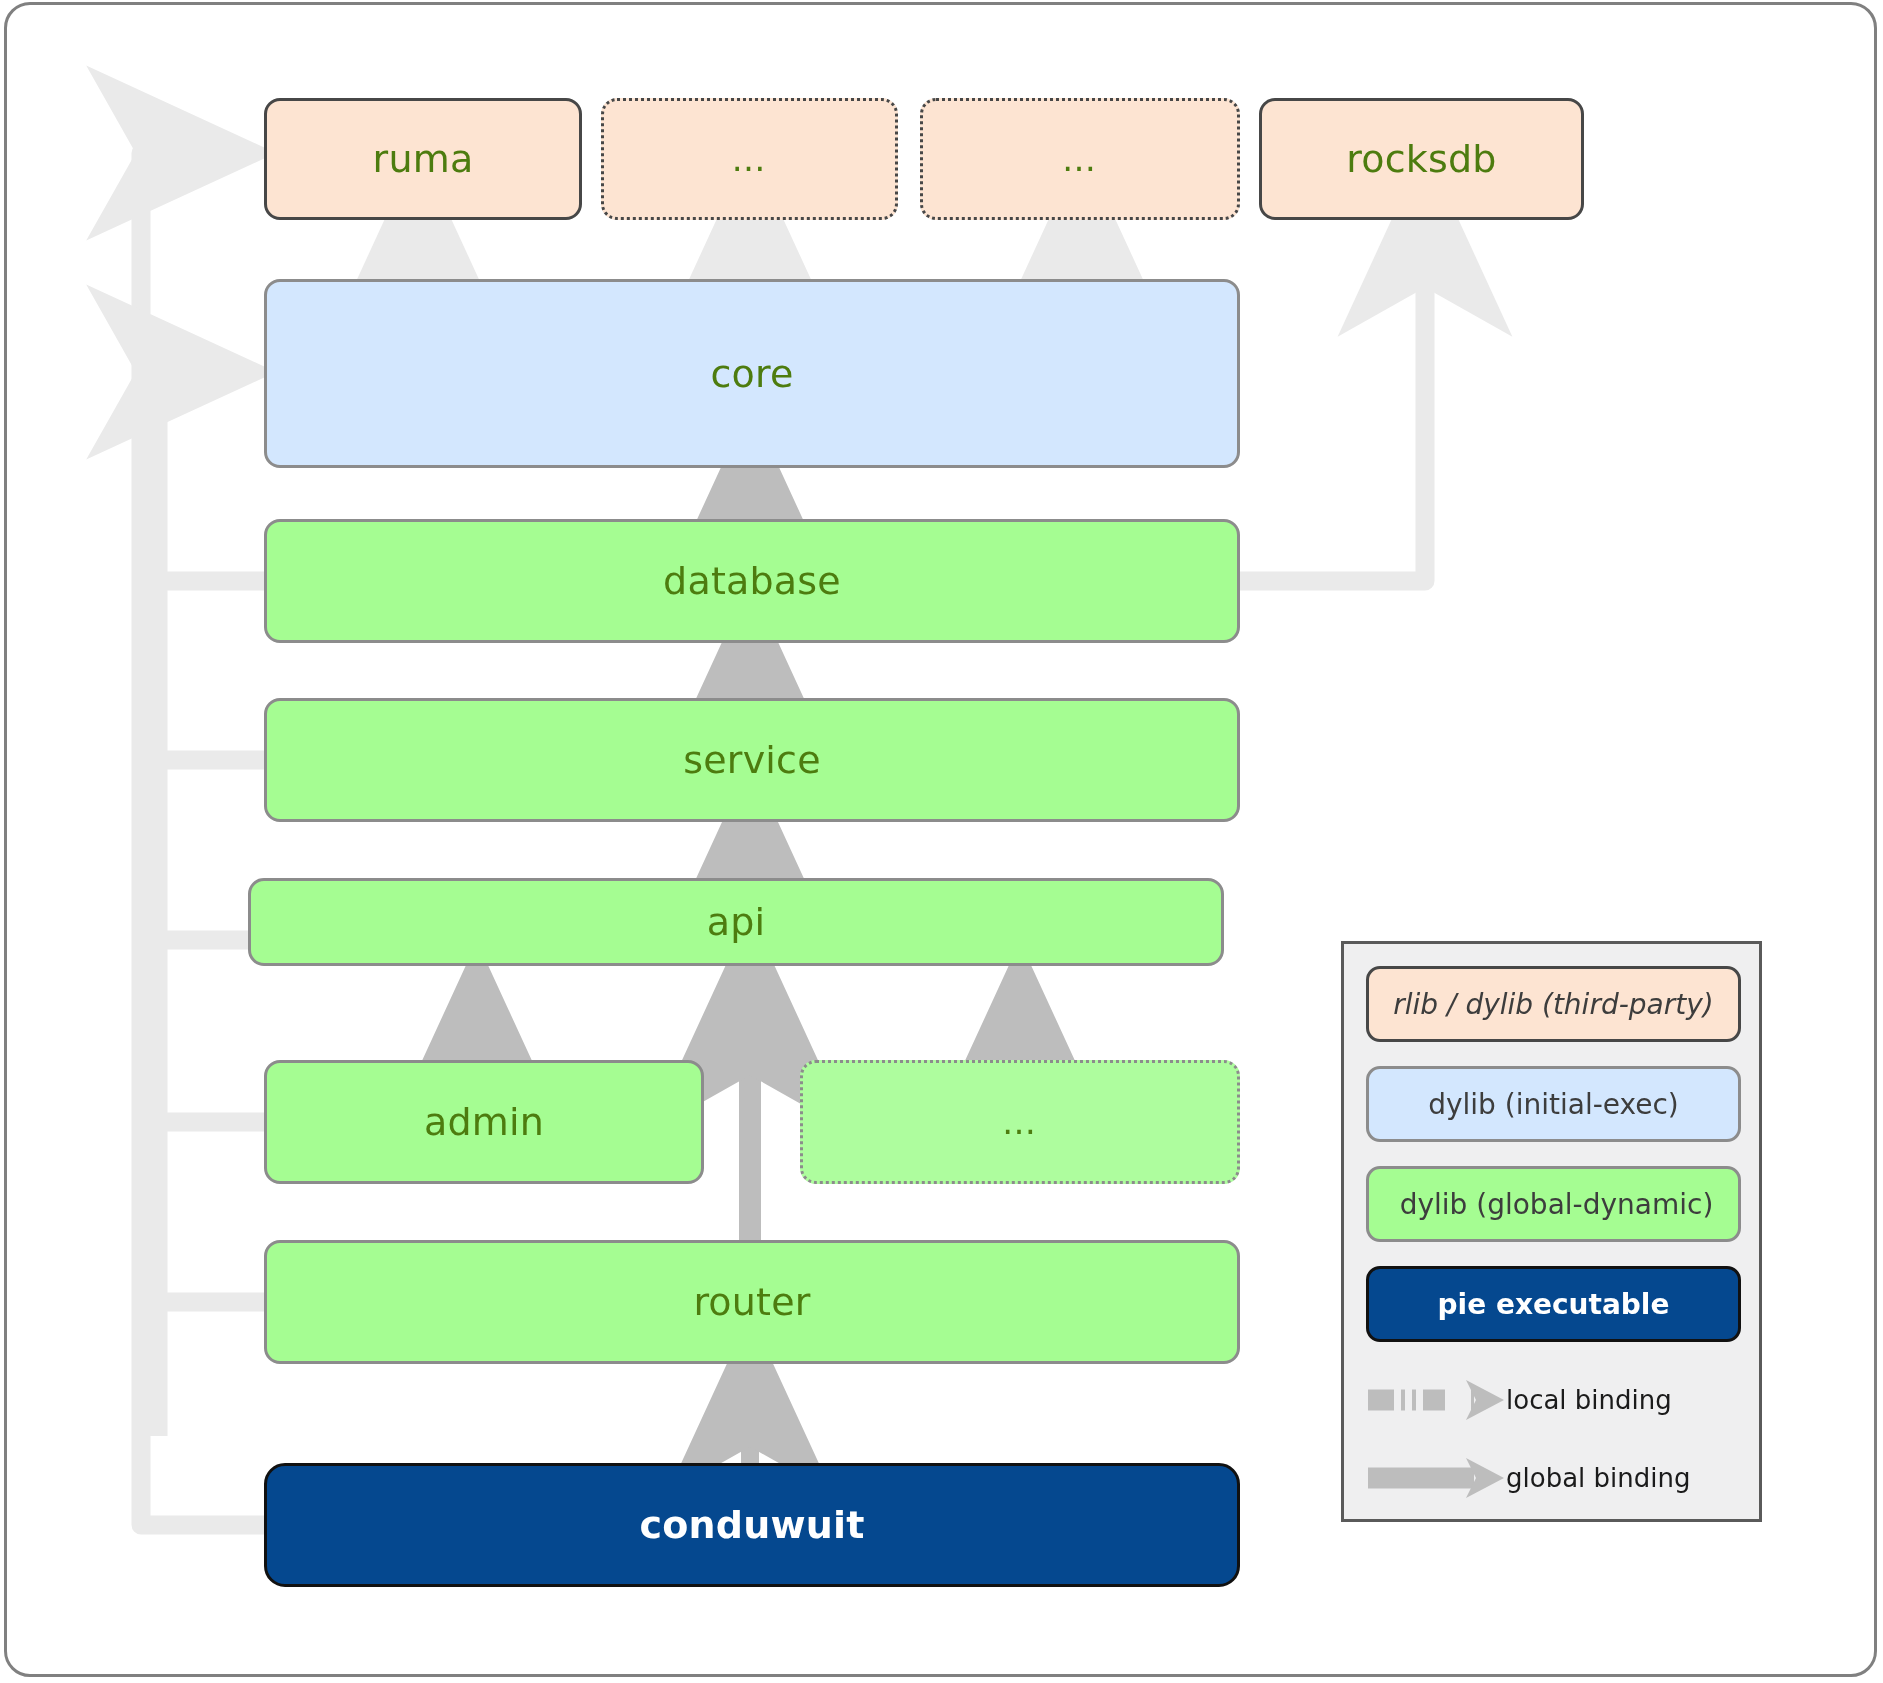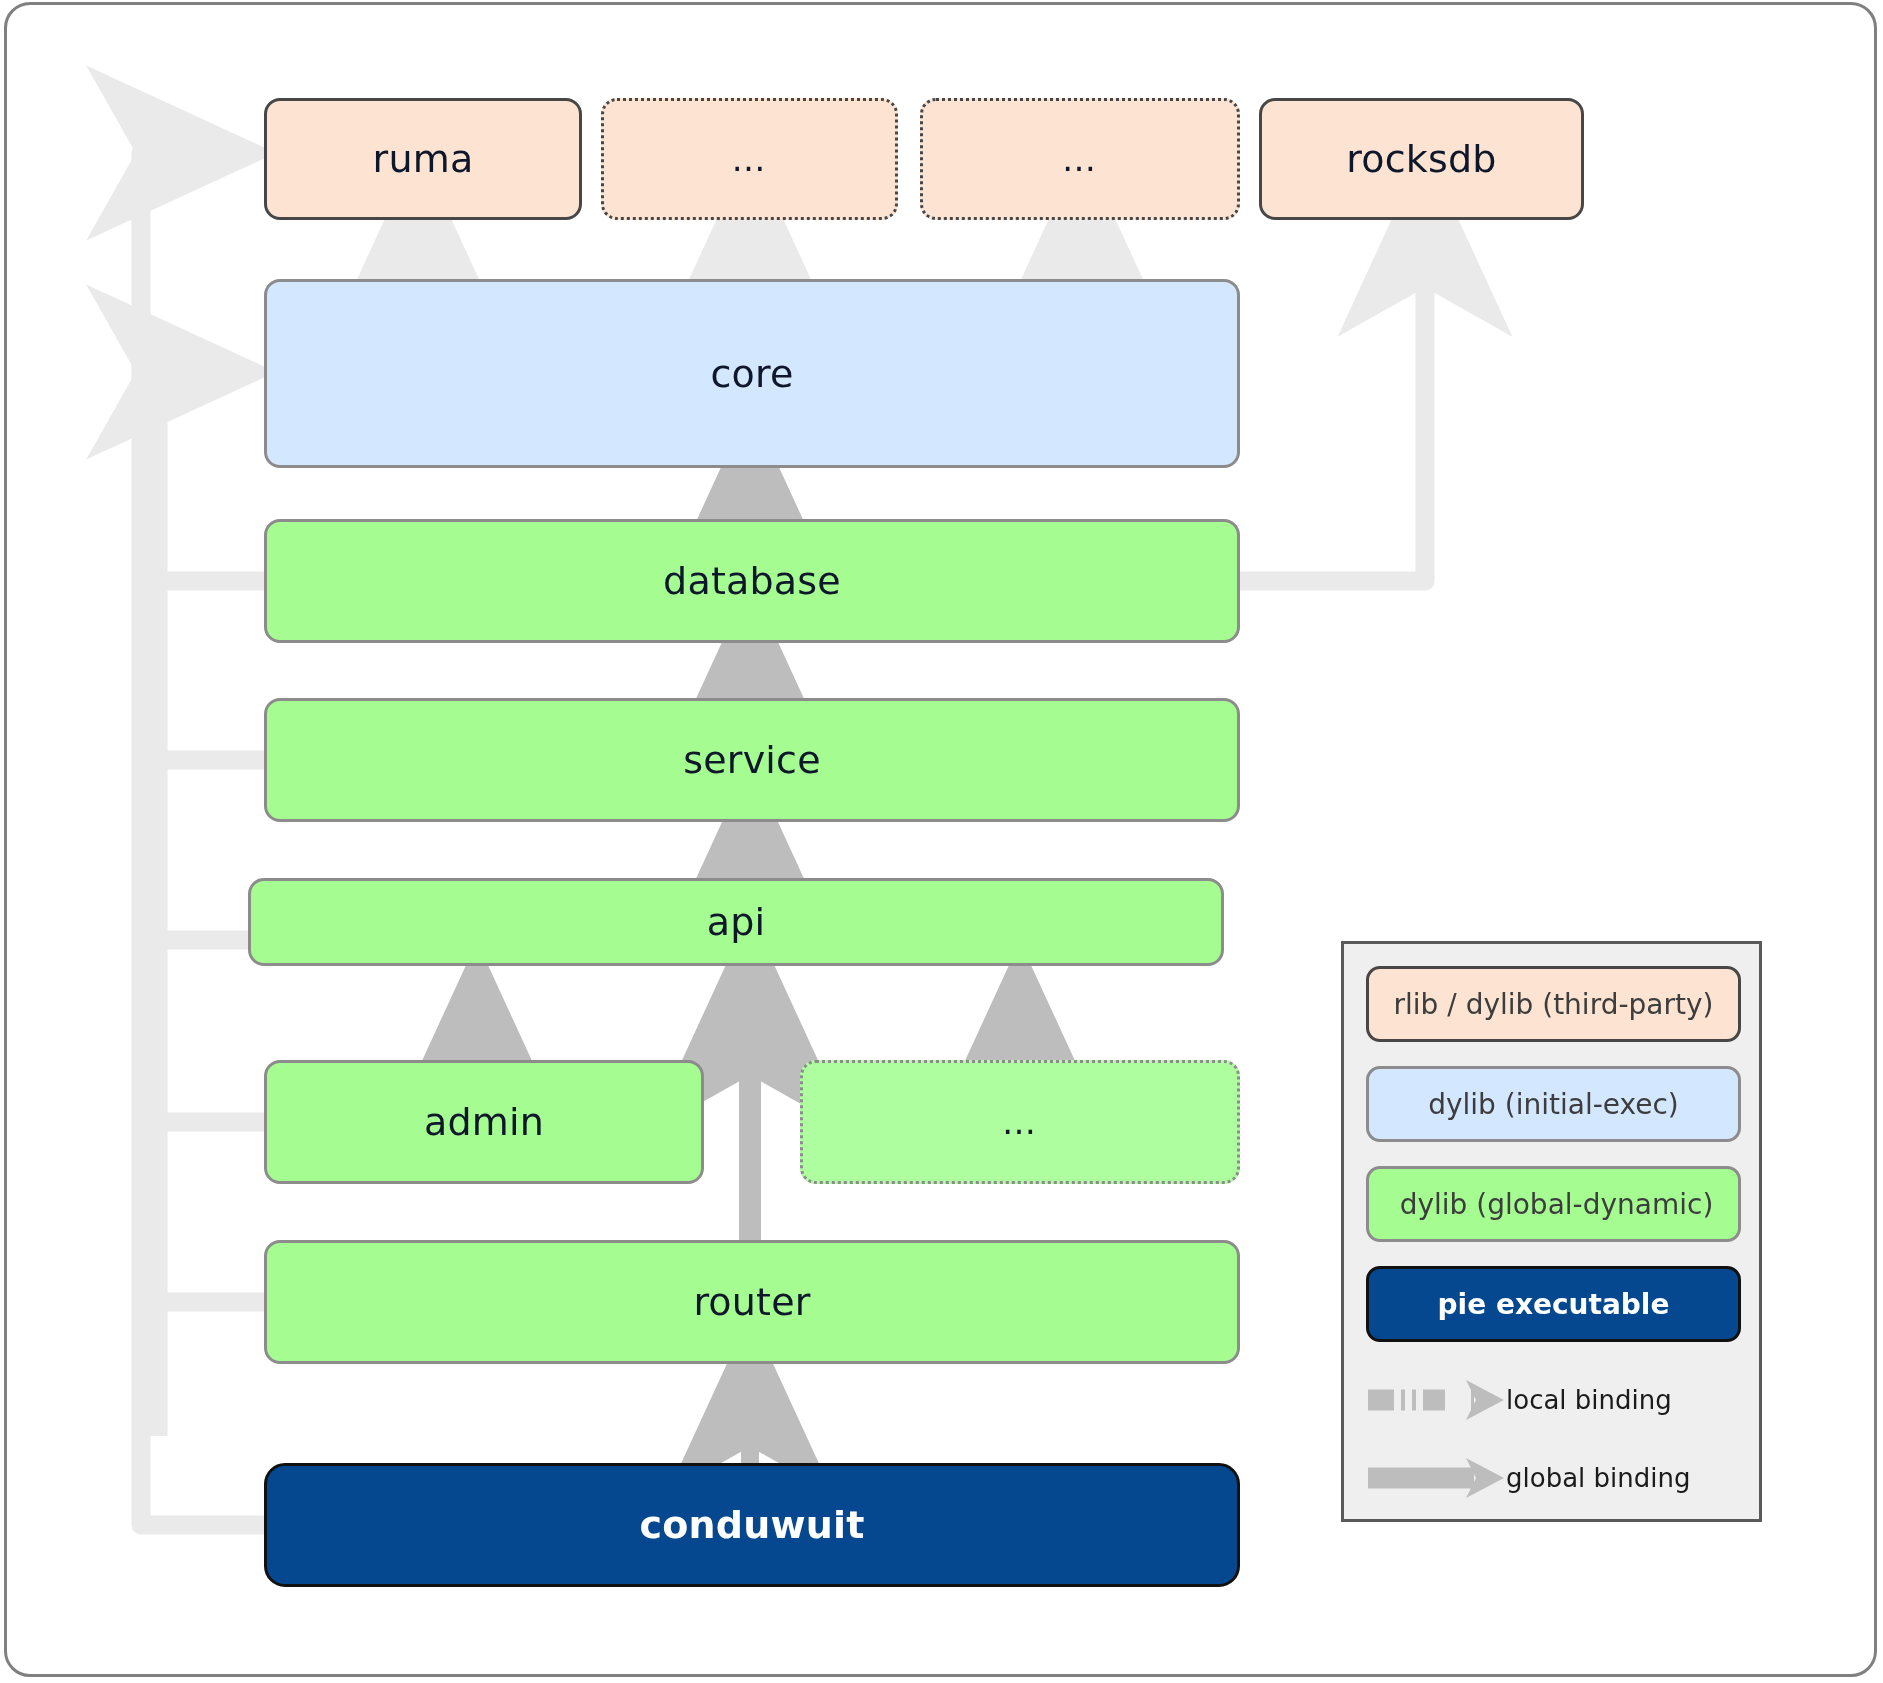--- a/index.html
+++ b/index.html
@@ -36,21 +36,21 @@
     pointer-events: none;
   }
   .node {
     position: absolute;
     box-sizing: border-box;
     display: flex;
     align-items: center;
     justify-content: center;
     border-radius: 16px;
     font-size: 38px;
-    color: #0f172a;
+    color: #4d7c0f;
     letter-spacing: 0.2px;
     z-index: 5;
   }
   .node.peach       { background: #fde4d2; border: 3px solid #474747; }
   .node.peach-dot   { background: #fde4d2; border: 3px dotted #474747; }
   .node.blue        { background: #d3e7fe; border: 3px solid #8c8c8c; }
   .node.green       { background: #a5fd92; border: 3px solid #8c8c8c; }
   .node.green-dot   { background: #aefd9e; border: 3px dotted #8c8c8c; }
   .node.navy        { background: #05488f; border: 3px solid #111111; color: #ffffff; font-weight: bold; }
   .node .dots { font-size: 34px; letter-spacing: 2px; line-height: 0.6; }
@@ -73,21 +73,21 @@
     width: 375px;
     height: 76px;
     border-radius: 14px;
     box-sizing: border-box;
     display: flex;
     align-items: center;
     justify-content: center;
     font-size: 28px;
     color: #3d3d3d;
   }
-  .legend-chip.c1 { top: 22px;  background:#fde4d2; border:3px solid #474747; }
+  .legend-chip.c1 { top: 22px;  background:#fde4d2; border:3px solid #474747;font-style:italic; }
   .legend-chip.c2 { top: 122px; background:#d3e7fe; border:3px solid #8c8c8c; }
   .legend-chip.c3 { top: 222px; background:#a5fd92; border:3px solid #8c8c8c;padding-left:6px; }
   .legend-chip.c4 { top: 322px; background:#05488f; border:3px solid #111111; color:#ffffff; font-weight:bold; }
 
   .legend-row {
     position: absolute;
     left: 22px;
     width: 380px;
     height: 52px;
     display: flex;

